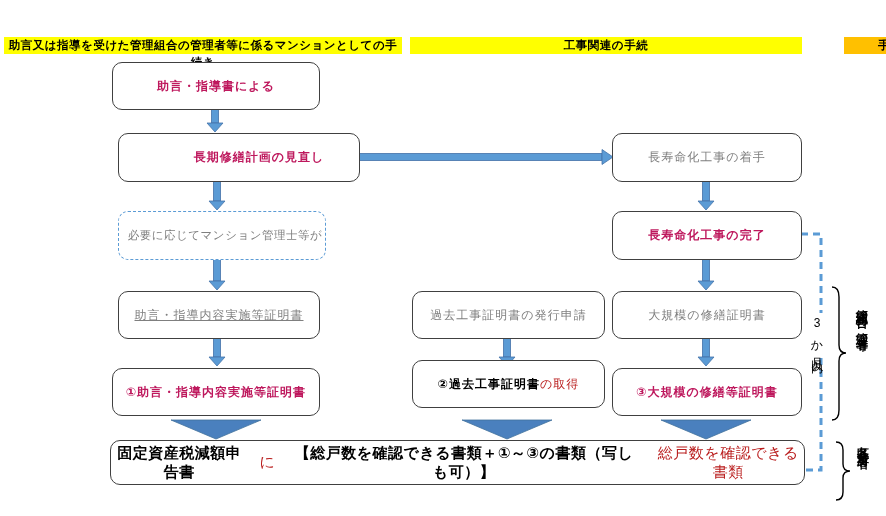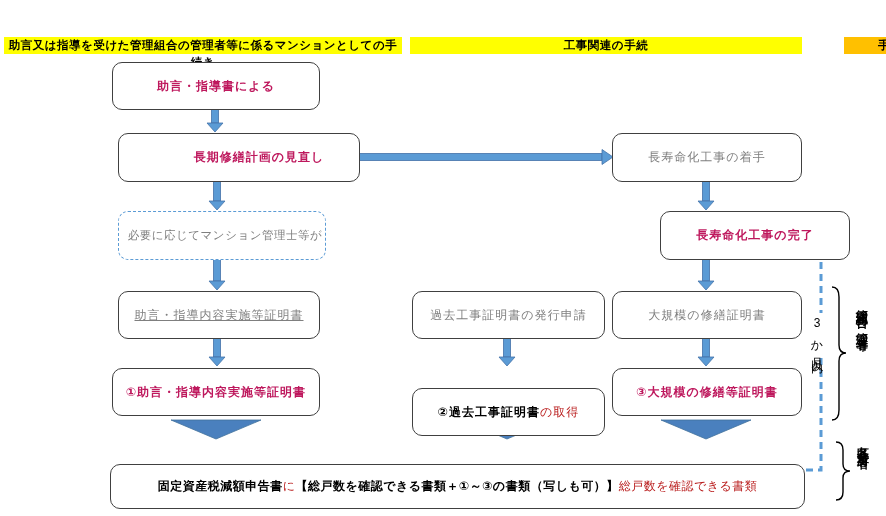--- a/index.html
+++ b/index.html
@@ -107,39 +107,39 @@
   <div class="box gray" style="left:118px;top:291px;width:200px;height:46px;text-decoration:underline;">
     <span>助言・指導内容実施等証明書</span>
   </div>
   <div class="box bold" style="left:112px;top:368px;width:206px;height:46px;">
     <span>①助言・指導内容実施等証明書</span>
   </div>
 
   <div class="box gray" style="left:412px;top:291px;width:191px;height:46px;">
     <span>過去工事証明書の発行申請</span>
   </div>
-  <div class="box" style="left:412px;top:388px;width:191px;height:46px;">
+  <div class="box" style="left:412px;top:360px;width:191px;height:46px;">
     <span class="seg-bold">②過去工事証明書</span>
       <span class="seg-gray">の取得</span>
   </div>
 
   <div class="box gray" style="left:612px;top:133px;width:188px;height:47px;">
     <span>長寿命化工事の着手</span>
   </div>
-  <div class="box bold" style="left:612px;top:211px;width:188px;height:47px;margin-left:48px;">
+  <div class="box bold" style="left:612px;top:211px;width:188px;height:47px;">
     <span>長寿命化工事の完了</span>
   </div>
   <div class="box gray" style="left:612px;top:291px;width:188px;height:46px;">
     <span>大規模の修繕証明書</span>
   </div>
   <div class="box bold" style="left:612px;top:368px;width:188px;height:46px;">
     <span>③大規模の修繕等証明書</span>
   </div>
 
-  <div class="box" style="left:110px;top:464px;width:693px;height:43px;font-size:12px;letter-spacing:0.5px;">
+  <div class="box" style="left:110px;top:440px;width:693px;height:43px;font-size:15px;letter-spacing:0.5px;gap:12px;">
     <span class="seg-bold">固定資産税減額申告書</span>
       <span class="seg-gray">に</span>
       <span class="seg-bold">【総戸数を確認できる書類＋①～③の書類（写しも可）】</span>
       <span class="seg-gray">総戸数を確認できる書類</span>
   </div>
 
   <div class="vlabel on-line" style="left:810px;top:313px;">3か月以内</div>
   <div class="vlabel bold" style="left:856px;top:300px;">管理組合の管理者等</div>
   <div class="vlabel bold" style="left:857px;top:437px;">各区分所有者</div>
 

